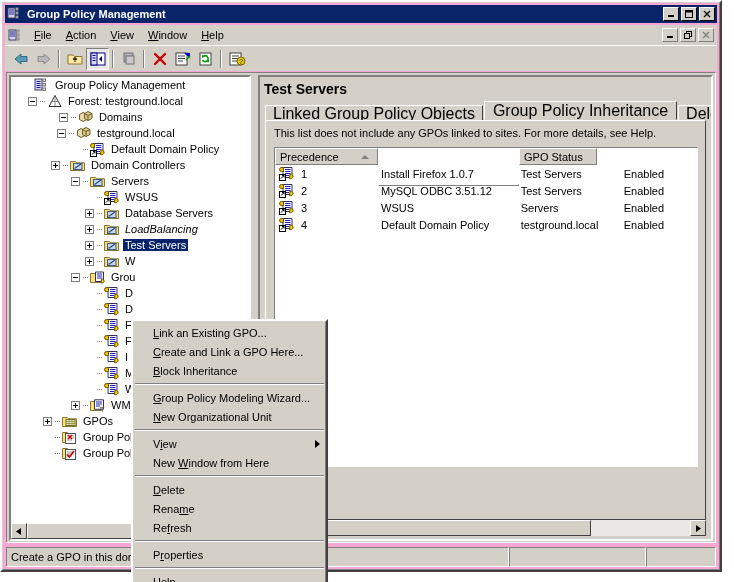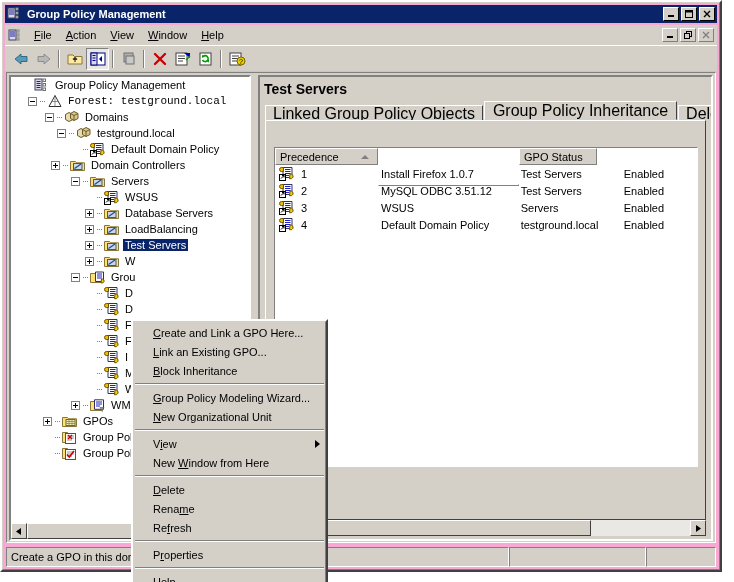--- a/index.html
+++ b/index.html
@@ -483,33 +483,33 @@
             <span class="dots" style="visibility: hidden;"></span>
             <span class="ico"><svg width="16" height="15" viewBox="0 0 16 15">
                 <rect x="1" y="1" width="7" height="11" fill="#d8d8e8" stroke="#404060"></rect>
                 <path d="M2.5 3.5h4M2.5 5.5h4M2.5 7.5h4M2.5 9.5h4" stroke="#2020a0"></path>
                 <rect x="9" y="1" width="2.5" height="2.5" fill="#fff" stroke="#707070"></rect>
                 <rect x="9" y="5.5" width="2.5" height="2.5" fill="#fff" stroke="#707070"></rect>
                 <rect x="9" y="10" width="2.5" height="2.5" fill="#fff" stroke="#707070"></rect>
               </svg></span>
             <span class="tlabel">Group Policy Management</span>
           </div>
-          <div class="tnode" style="padding-left: 17px; font-family: Liberation Mono, monospace;">
+          <div class="tnode" style="padding-left: 17px;">
             <span style="width: 11px; display: flex; align-items: center; flex: 0 0 auto;">
               <span class="expander"></span>
             </span>
             <span class="dots"></span>
             <span class="ico"><svg width="16" height="15" viewBox="0 0 16 15">
                 <path d="M8 1.5 L14 12.5 L2 12.5 Z" fill="#ffffff" stroke="#303030" stroke-width="1"></path>
                 <path d="M8 1.5 L8 12.5" stroke="#606060" stroke-width="0.7"></path>
                 <path d="M5 7.5 L11 7.5" stroke="#606060" stroke-width="0.7"></path>
               </svg></span>
             <span class="tlabel">Forest: testground.local</span>
           </div>
-          <div class="tnode" style="padding-left: 34px;">
+          <div class="tnode" style="padding-left: 48px;">
             <span style="width: 11px; display: flex; align-items: center; flex: 0 0 auto;">
               <span class="expander"></span>
             </span>
             <span class="dots"></span>
             <span class="ico"><svg width="16" height="15" viewBox="0 0 16 15">
                 <path d="M1.5 4.5 L5 2.5 L9 4.5 L9 9.5 L5 11.5 L1.5 9.5 Z" fill="#e8dcb0" stroke="#6a5a2a"></path>
                 <path d="M6.5 3.5 L10 1.5 L14 3.5 L14 8.5 L10 10.5 L6.5 8.5 Z" fill="#d8c888" stroke="#6a5a2a"></path>
                 <path d="M6.5 3.5 L10 5.5 L14 3.5 M10 5.5 L10 10.5" stroke="#6a5a2a" fill="none"></path>
               </svg></span>
             <span class="tlabel">Domains</span>
@@ -581,21 +581,21 @@
               <span class="expander plus"></span>
             </span>
             <span class="dots"></span>
             <span class="ico"><svg width="16" height="15" viewBox="0 0 16 15">
                 <path d="M0.5 3.5h5l1.2 1.3H14.5V12.5H0.5z" fill="#ffe070" stroke="#8a7538"></path>
                 <rect x="3.5" y="5.5" width="8.5" height="6" fill="#c8d8f0" stroke="#3a5a8a"></rect>
                 <path d="M4.5 10.5 L11 6" stroke="#2a4a7a" stroke-width="1.2"></path>
               </svg></span>
             <span class="tlabel">Database Servers</span>
           </div>
-          <div class="tnode" style="padding-left: 74px;">
+          <div class="tnode" style="padding-left: 74px; font-style: italic;">
             <span style="width: 11px; display: flex; align-items: center; flex: 0 0 auto;">
               <span class="expander plus"></span>
             </span>
             <span class="dots"></span>
             <span class="ico"><svg width="16" height="15" viewBox="0 0 16 15">
                 <path d="M0.5 3.5h5l1.2 1.3H14.5V12.5H0.5z" fill="#ffe070" stroke="#8a7538"></path>
                 <rect x="3.5" y="5.5" width="8.5" height="6" fill="#c8d8f0" stroke="#3a5a8a"></rect>
                 <path d="M4.5 10.5 L11 6" stroke="#2a4a7a" stroke-width="1.2"></path>
               </svg></span>
             <span class="tlabel">LoadBalancing</span>
@@ -791,20 +791,21 @@
         </div>
         <div class="tab active">
           <span>Group Policy Inheritance</span>
         </div>
         <div class="tab">
           <span>Delegation</span>
         </div>
       </div>
 
       <div class="tabbody">
+        <div class="tab-note">This list does not include any GPOs linked to sites. For more details, see Help.</div>
 
         <div class="lv">
           <div class="lv-head">
             <div class="lv-col" style="width:103px;">
               <span>Precedence</span>
               <span class="sort-asc"></span>
             </div>
             <div class="lv-col" style="width:141px;margin-top:36px;">
               <span>GPO</span>
             </div>
@@ -917,24 +918,24 @@
         <div class="sb-btn">
           <svg width="6" height="7" viewBox="0 0 6 7">
               <path d="M1 0 L6 3.5 L1 7 Z" fill="#000"></path>
             </svg>
         </div>
       </div>
     </div>
 
     <div class="ctxmenu" id="ctx-host">
         <div class="ctxitem">
+          <span><u>L</u>ink an Existing GPO...</span>
+        </div>
+        <div class="ctxitem">
           <span><u>C</u>reate and Link a GPO Here...</span>
-        </div>
-        <div class="ctxitem">
-          <span><u>L</u>ink an Existing GPO...</span>
         </div>
         <div class="ctxitem">
           <span><u>B</u>lock Inheritance</span>
         </div>
         <div class="ctxsep"></div>
         <div class="ctxitem">
           <span><u>G</u>roup Policy Modeling Wizard...</span>
         </div>
         <div class="ctxitem">
           <span><u>N</u>ew Organizational Unit</span>

